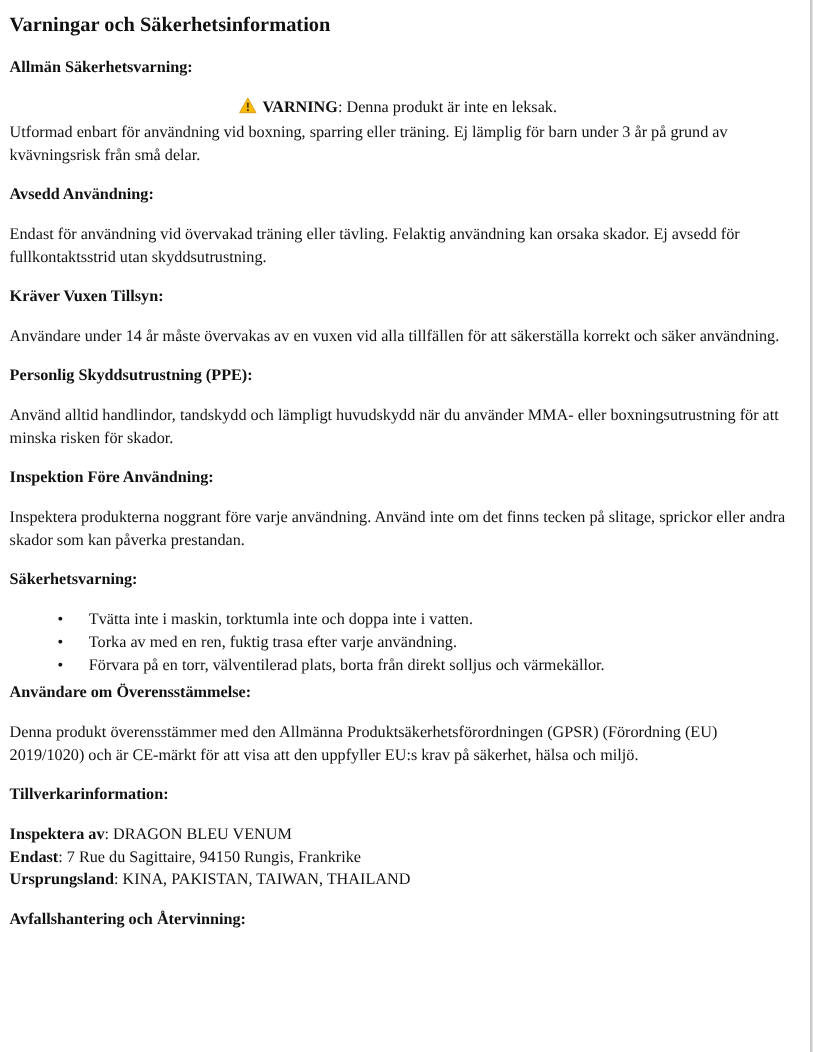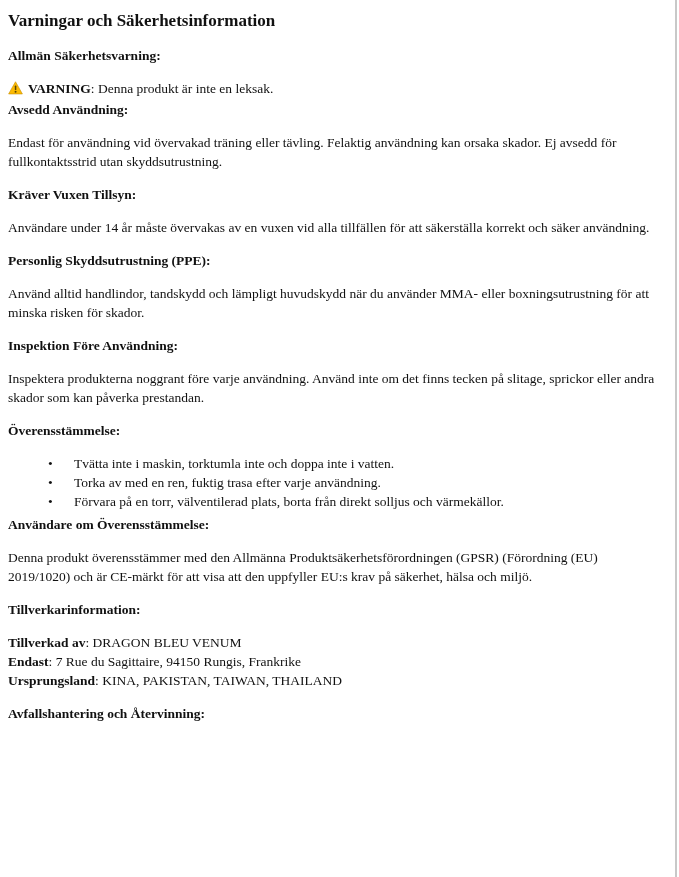--- a/index.html
+++ b/index.html
@@ -32,20 +32,21 @@
     font-size: 13.5px;
     font-weight: bold;
     margin: 0 0 14px 0;
     line-height: 19px;
   }
   p.body-text {
     margin: 0 0 14px 0;
   }
   p.no-gap {
     margin: 0;
+    text-align: center;
   }
   .warning-line {
     margin: 6px 0 0 0;
   }
   .warn-icon {
     display: inline-block;
     vertical-align: -2px;
     margin-right: 5px;
   }
   ul.bullet-list {
@@ -90,46 +91,47 @@
 
   <h2 class="section-heading">Allmän Säkerhetsvarning:</h2>
 
   <p class="body-text warning-line no-gap">
     <span class="warn-icon"><svg width="15" height="14" viewBox="0 0 24 22" aria-hidden="true">
           <path d="M12 1 L23 20.5 H1 Z" fill="#FCBA03" stroke="#C98F00" stroke-width="1"></path>
           <rect x="10.9" y="7" width="2.4" height="7.2" rx="1" fill="#5A4500"></rect>
           <circle cx="12.1" cy="17" r="1.6" fill="#5A4500"></circle>
         </svg></span><strong>VARNING</strong><span>: Denna produkt är inte en leksak.</span>
   </p>
+  <p class="body-text">Utformad enbart för användning vid boxning, sparring eller träning. Ej lämplig för barn under 3 år på grund av kvävningsrisk från små delar.</p>
 
   <h2 class="section-heading">Avsedd Användning:</h2>
   <p class="body-text">Endast för användning vid övervakad träning eller tävling. Felaktig användning kan orsaka skador. Ej avsedd för fullkontaktsstrid utan skyddsutrustning.</p>
 
   <h2 class="section-heading">Kräver Vuxen Tillsyn:</h2>
   <p class="body-text">Användare under 14 år måste övervakas av en vuxen vid alla tillfällen för att säkerställa korrekt och säker användning.</p>
 
   <h2 class="section-heading">Personlig Skyddsutrustning (PPE):</h2>
   <p class="body-text">Använd alltid handlindor, tandskydd och lämpligt huvudskydd när du använder MMA- eller boxningsutrustning för att minska risken för skador.</p>
 
   <h2 class="section-heading">Inspektion Före Användning:</h2>
   <p class="body-text">Inspektera produkterna noggrant före varje användning. Använd inte om det finns tecken på slitage, sprickor eller andra skador som kan påverka prestandan.</p>
 
-  <h2 class="section-heading">Överensstämmelse:</h2>
+  <h2 class="section-heading">Säkerhetsvarning:</h2>
   <ul class="bullet-list">
     <li>Tvätta inte i maskin, torktumla inte och doppa inte i vatten.</li>
     <li>Torka av med en ren, fuktig trasa efter varje användning.</li>
     <li>Förvara på en torr, välventilerad plats, borta från direkt solljus och värmekällor.</li>
   </ul>
 
   <h2 class="section-heading">Användare om Överensstämmelse:</h2>
   <p class="body-text">Denna produkt överensstämmer med den Allmänna Produktsäkerhetsförordningen (GPSR) (Förordning (EU) 2019/1020) och är CE-märkt för att visa att den uppfyller EU:s krav på säkerhet, hälsa och miljö.</p>
 
   <h2 class="section-heading">Tillverkarinformation:</h2>
   <div class="mfr-lines">
-    <p><strong>Tillverkad av</strong><span>: DRAGON BLEU VENUM</span></p>
+    <p><strong>Inspektera av</strong><span>: DRAGON BLEU VENUM</span></p>
     <p><strong>Endast</strong><span>: 7 Rue du Sagittaire, 94150 Rungis, Frankrike</span></p>
     <p><strong>Ursprungsland</strong><span>: KINA, PAKISTAN, TAIWAN, THAILAND</span></p>
   </div>
 
   <h2 class="section-heading">Avfallshantering och Återvinning:</h2>
 
 </div>
 
 <div class="page-edge-line"></div>
 

